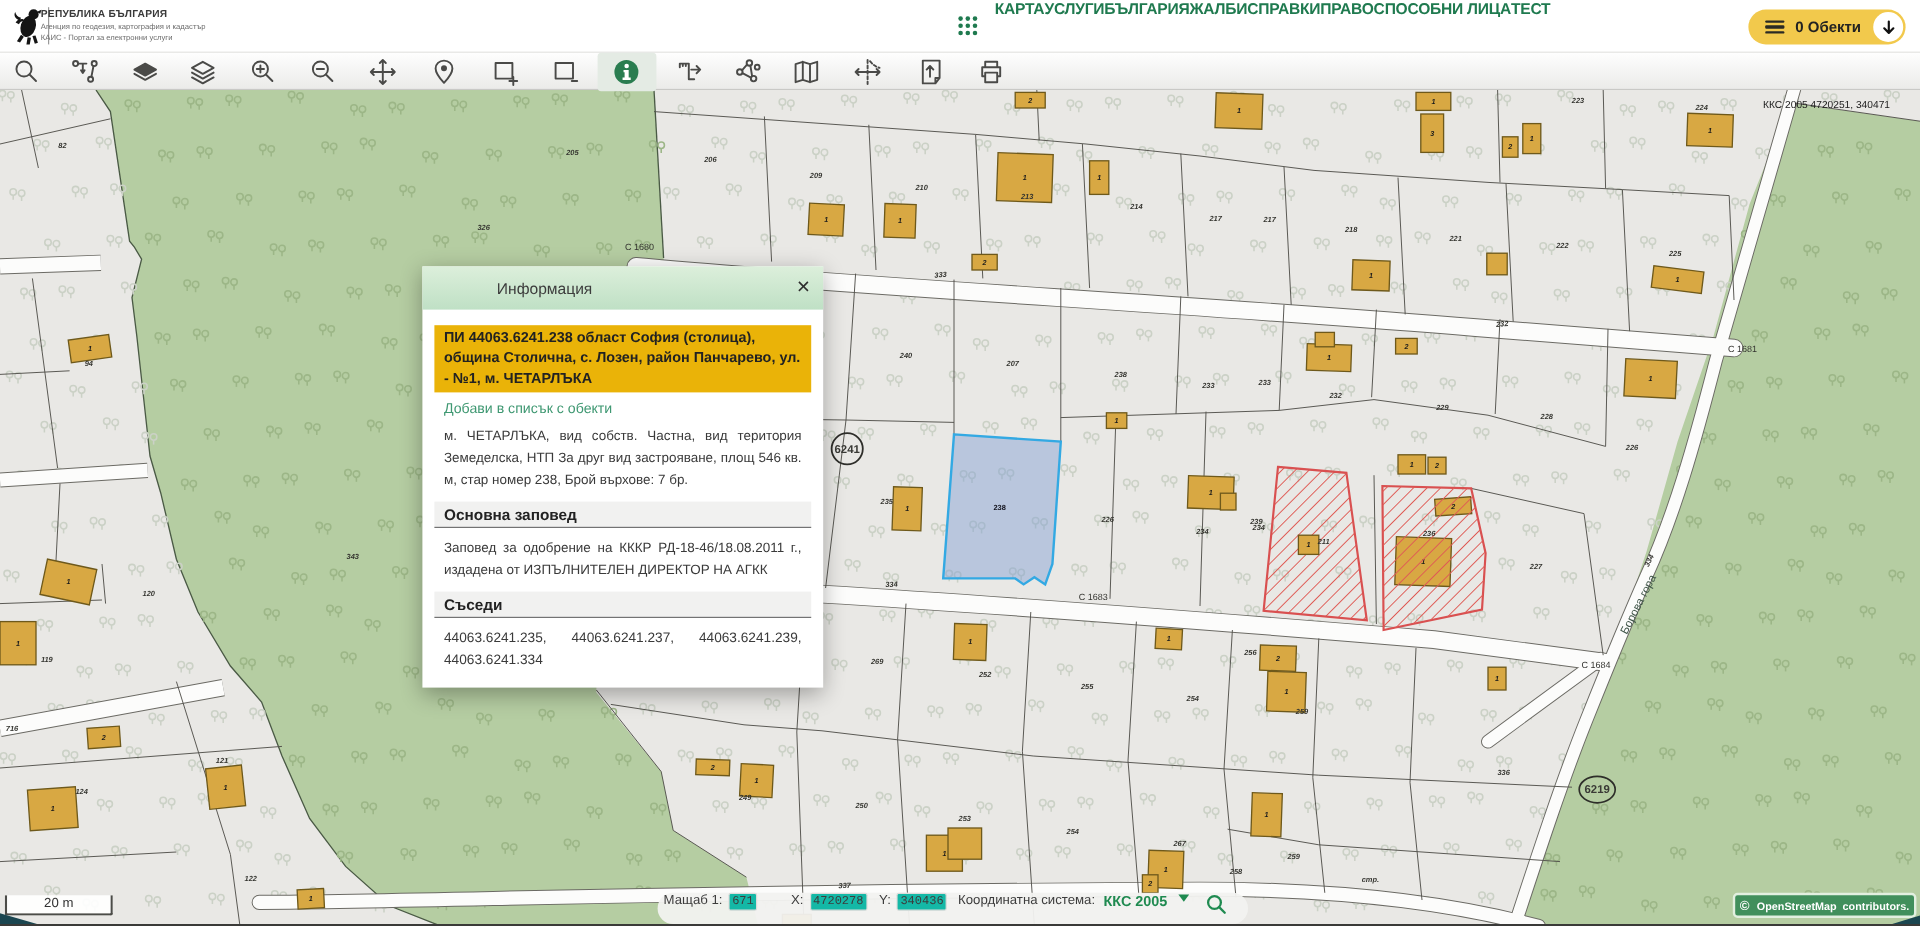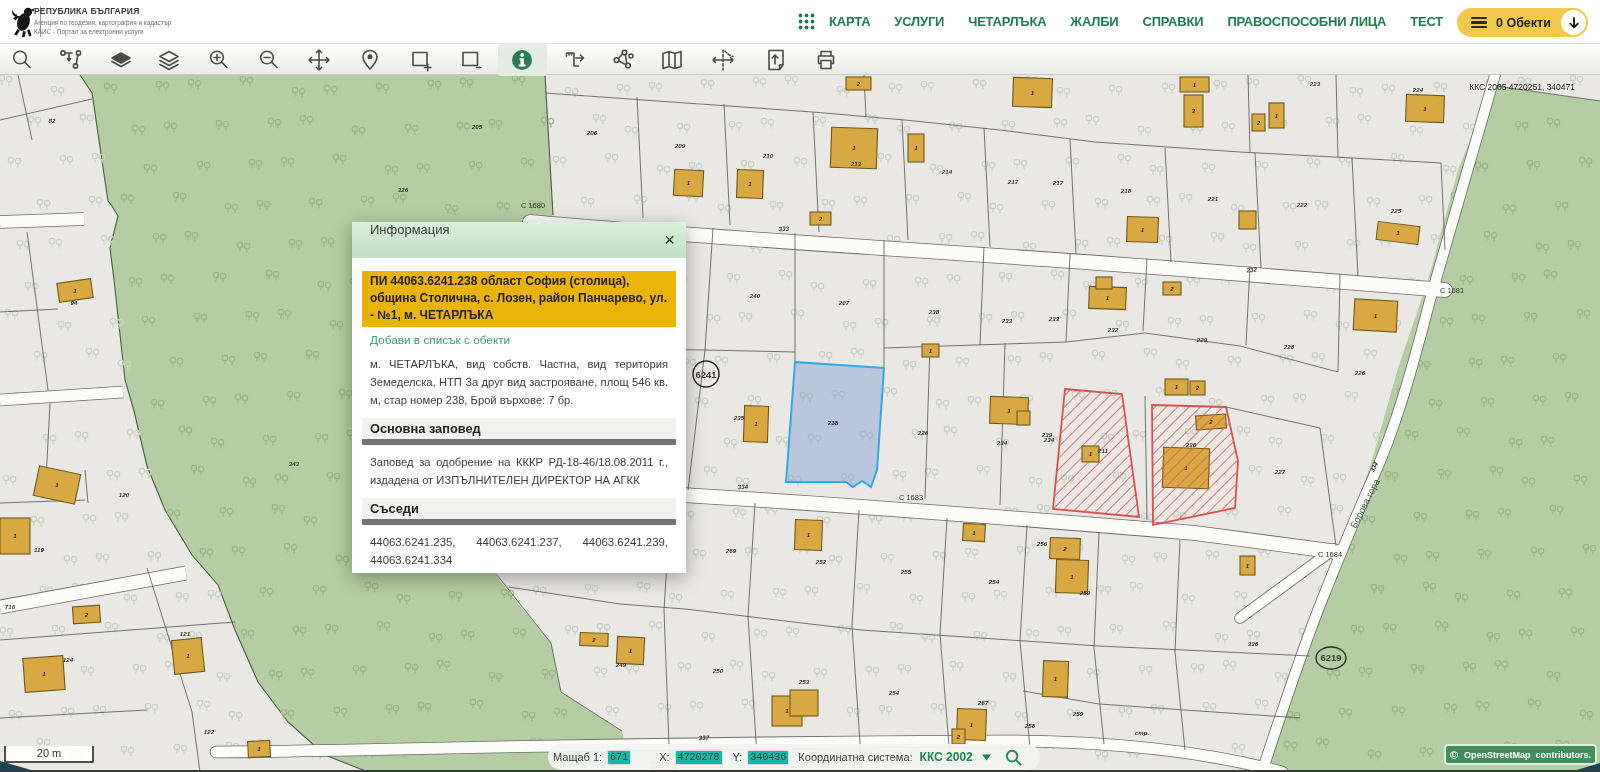--- a/index.html
+++ b/index.html
@@ -5,44 +5,44 @@
 <style>
 *{margin:0;padding:0;box-sizing:border-box;}
 html,body{width:1600px;height:772px;overflow:hidden;}
 body{font-family:"Liberation Sans",sans-serif;background:#fff;position:relative;}
 #hdr{position:absolute;left:0;top:0;width:1600px;height:43px;background:#fff;z-index:20;}
 #logo{position:absolute;left:10px;top:5px;display:flex;align-items:center;}
 #logosep{position:absolute;left:40px;top:6px;height:31px;width:1px;background:#9a9a9a;}
 #logotxt{position:absolute;left:34px;top:6px;}
 #logotxt .l1{font-size:8.5px;font-weight:700;color:#3a3a3a;letter-spacing:.2px;}
 #logotxt .l2{font-size:6.4px;color:#6c6c6c;margin-top:2.5px;}
-#nav{position:absolute;left:829px;top:0;height:43px;display:flex;align-items:center;gap:24px;}
+#nav{position:absolute;left:829px;top:0;height:43px;display:flex;align-items:flex-start;}
 #nav a{color:#1f7a4f;font-size:13px;font-weight:700;letter-spacing:-.2px;text-decoration:none;white-space:nowrap;}
 #apps{position:absolute;left:798px;top:13px;}
 #ybtn{position:absolute;left:1457px;top:8px;width:131px;height:29px;background:#f2c94c;border-radius:15px;display:flex;align-items:center;z-index:21;}
 #ybtn .bars{margin-left:14px;width:16px;}
 #ybtn .bars div{height:2.2px;background:#2a2a24;margin:2.6px 0;border-radius:1px;}
 #ybtn .txt{font-size:12.5px;font-weight:700;color:#222;margin-left:9px;}
 #ybtn .circ{position:absolute;right:2px;top:2px;width:25px;height:25px;background:#fff;border-radius:50%;display:flex;align-items:center;justify-content:center;}
 #tb{position:absolute;left:0;top:43px;width:1600px;height:32px;background:linear-gradient(#fefefe,#ebebe9);border-top:1px solid #e4e4e2;border-bottom:1px solid #c9c9c6;z-index:20;}
 .ti{position:absolute;top:3px;width:26px;height:26px;}
 #infobg{position:absolute;left:498px;top:0px;width:49px;height:32px;background:#e4ebe4;border-radius:3px;}
 #map{position:absolute;left:0;top:75px;width:1600px;height:697px;}
 #popup{position:absolute;left:352px;top:222px;width:334px;height:351px;background:#fff;box-shadow:0 5px 18px rgba(0,0,0,.33);z-index:10;}
-#popup .ph{height:36px;background:linear-gradient(180deg,#dcefdb,#bfe0c5);display:flex;}
+#popup .ph{height:36px;background:linear-gradient(180deg,#dcefdb,#bfe0c5);display:flex;align-items:center;padding-left:44px;}
 #popup .ph .t{font-size:13px;color:#3c3c3c;margin-left:18px;}
 #popup .ph .x{position:absolute;right:11px;top:6px;font-size:19px;color:#2e2e2e;font-weight:400;line-height:24px;}
 #popup .pb{padding:13px 18px 0 18px;font-size:12px;color:#3c3c3c;}
 #popup .blk1{background:#eab308;padding:2px 8px;margin:0 -8px;font-weight:700;font-size:12px;line-height:17.2px;color:#222;}
 #popup .lnk{color:#3f9872;font-size:11.8px;margin:6px 0 8px 0;}
 #popup .par{font-size:11.2px;line-height:18px;text-align:justify;color:#3a3a3a;}
-#popup .sh{background:#f1f1f0;font-weight:700;font-size:12.8px;color:#222;padding:3px 8px;margin:9px -8px 8px -8px;border-bottom:6px solid #737373;}
+#popup .sh{background:#f1f1f0;font-weight:700;font-size:12.8px;color:#222;padding:3px 8px;margin:9px -8px 8px -8px;border-bottom:1px solid #737373;}
 #popup .nb{display:flex;justify-content:space-between;font-size:11.4px;line-height:18px;color:#3a3a3a;}
 #scaleb{position:absolute;left:4px;top:746px;width:90px;height:17px;background:rgba(255,255,255,.92);border:2px solid #4c4c48;border-top:none;border-radius:0 0 2px 2px;font-size:11px;color:#333;text-align:center;line-height:15px;z-index:5;}
-#status{position:absolute;left:548px;top:744px;width:492px;height:26px;background:rgba(242,242,240,.95);border-radius:13px;z-index:5;display:flex;align-items:center;font-size:11px;color:#3c3c3c;white-space:nowrap;}
+#status{position:absolute;left:548px;top:744px;width:492px;height:26px;background:rgba(242,242,240,.95);border-radius:13px;z-index:5;display:flex;align-items:flex-start;font-size:11px;color:#3c3c3c;white-space:nowrap;}
 #status .vbox{background:#14b8a6;border:1px solid #dcdcda;border-radius:2px;padding:1px 2px;margin-left:5px;flex:none;font-size:10px;font-family:Liberation Mono, monospace;}
 #status .grn{color:#1f8a50;font-weight:700;font-size:12px;}
 #attrib{position:absolute;right:3px;top:744px;height:21px;background:#418f5c;border:2px solid #e2efe0;border-radius:4px;color:#fff;font-size:9px;font-weight:700;display:flex;align-items:center;padding:0 4px;z-index:5;}
 #blwedge{position:absolute;left:0;top:761px;width:0;height:0;border-left:38px solid #1b4650;border-top:11px solid transparent;z-index:6;}
 #brwedge{position:absolute;right:0;top:763px;width:0;height:0;border-right:30px solid #1b4650;border-top:9px solid transparent;z-index:6;}
 #bstrip{position:absolute;left:0;top:770px;width:1600px;height:2px;background:#3a3a38;z-index:7;}
 .ic{stroke:#4a4a48;stroke-width:1.6;fill:none;stroke-linecap:round;stroke-linejoin:round;}
 </style>
 </head>
 <body>
@@ -74,21 +74,21 @@
           <circle cx="8.5" cy="8.5" r="1.9"></circle>
           <circle cx="14.5" cy="8.5" r="1.9"></circle>
           <circle cx="2.5" cy="14.5" r="1.9"></circle>
           <circle cx="8.5" cy="14.5" r="1.9"></circle>
           <circle cx="14.5" cy="14.5" r="1.9"></circle>
         </g>
       </svg></div>
   <div id="nav">
     <a>КАРТА</a>
       <a>УСЛУГИ</a>
-      <a>ЧЕТАРЛЪКА</a>
+      <a>БЪЛГАРИЯ</a>
       <a>ЖАЛБИ</a>
       <a>СПРАВКИ</a>
       <a>ПРАВОСПОСОБНИ ЛИЦА</a>
       <a>ТЕСТ</a>
   </div>
   <div id="ybtn">
     <div class="bars">
         <div></div>
         <div></div>
         <div></div>
@@ -1128,21 +1128,21 @@
 </div>
 <div id="scaleb">20 m</div>
 <div id="status">
   <span style="margin-left:5px">Мащаб 1:</span>
     <span class="vbox">671</span>
   <span style="margin-left:28px">X:</span>
     <span class="vbox">4720278</span>
   <span style="margin-left:10px">Y:</span>
     <span class="vbox">340436</span>
   <span style="margin-left:9px">Координатна система:</span>
-  <span class="grn" style="margin-left:7px">ККС 2002</span>
+  <span class="grn" style="margin-left:7px">ККС 2005</span>
   <svg width="11" height="9" viewBox="0 0 11 9" style="margin-left:8px">
       <path d="M1,1.5 L5.5,7.5 L10,1.5 Z" fill="#1f8a50"></path>
     </svg>
   <svg width="19" height="19" viewBox="0 0 20 20" style="margin-left:12px">
       <g stroke="#1f8a50" stroke-width="2" fill="none" stroke-linecap="round">
         <circle cx="8.5" cy="8.5" r="5.6"></circle>
         <path d="M12.6,12.6 L17.5,17.5"></path>
       </g>
     </svg>
 </div>

